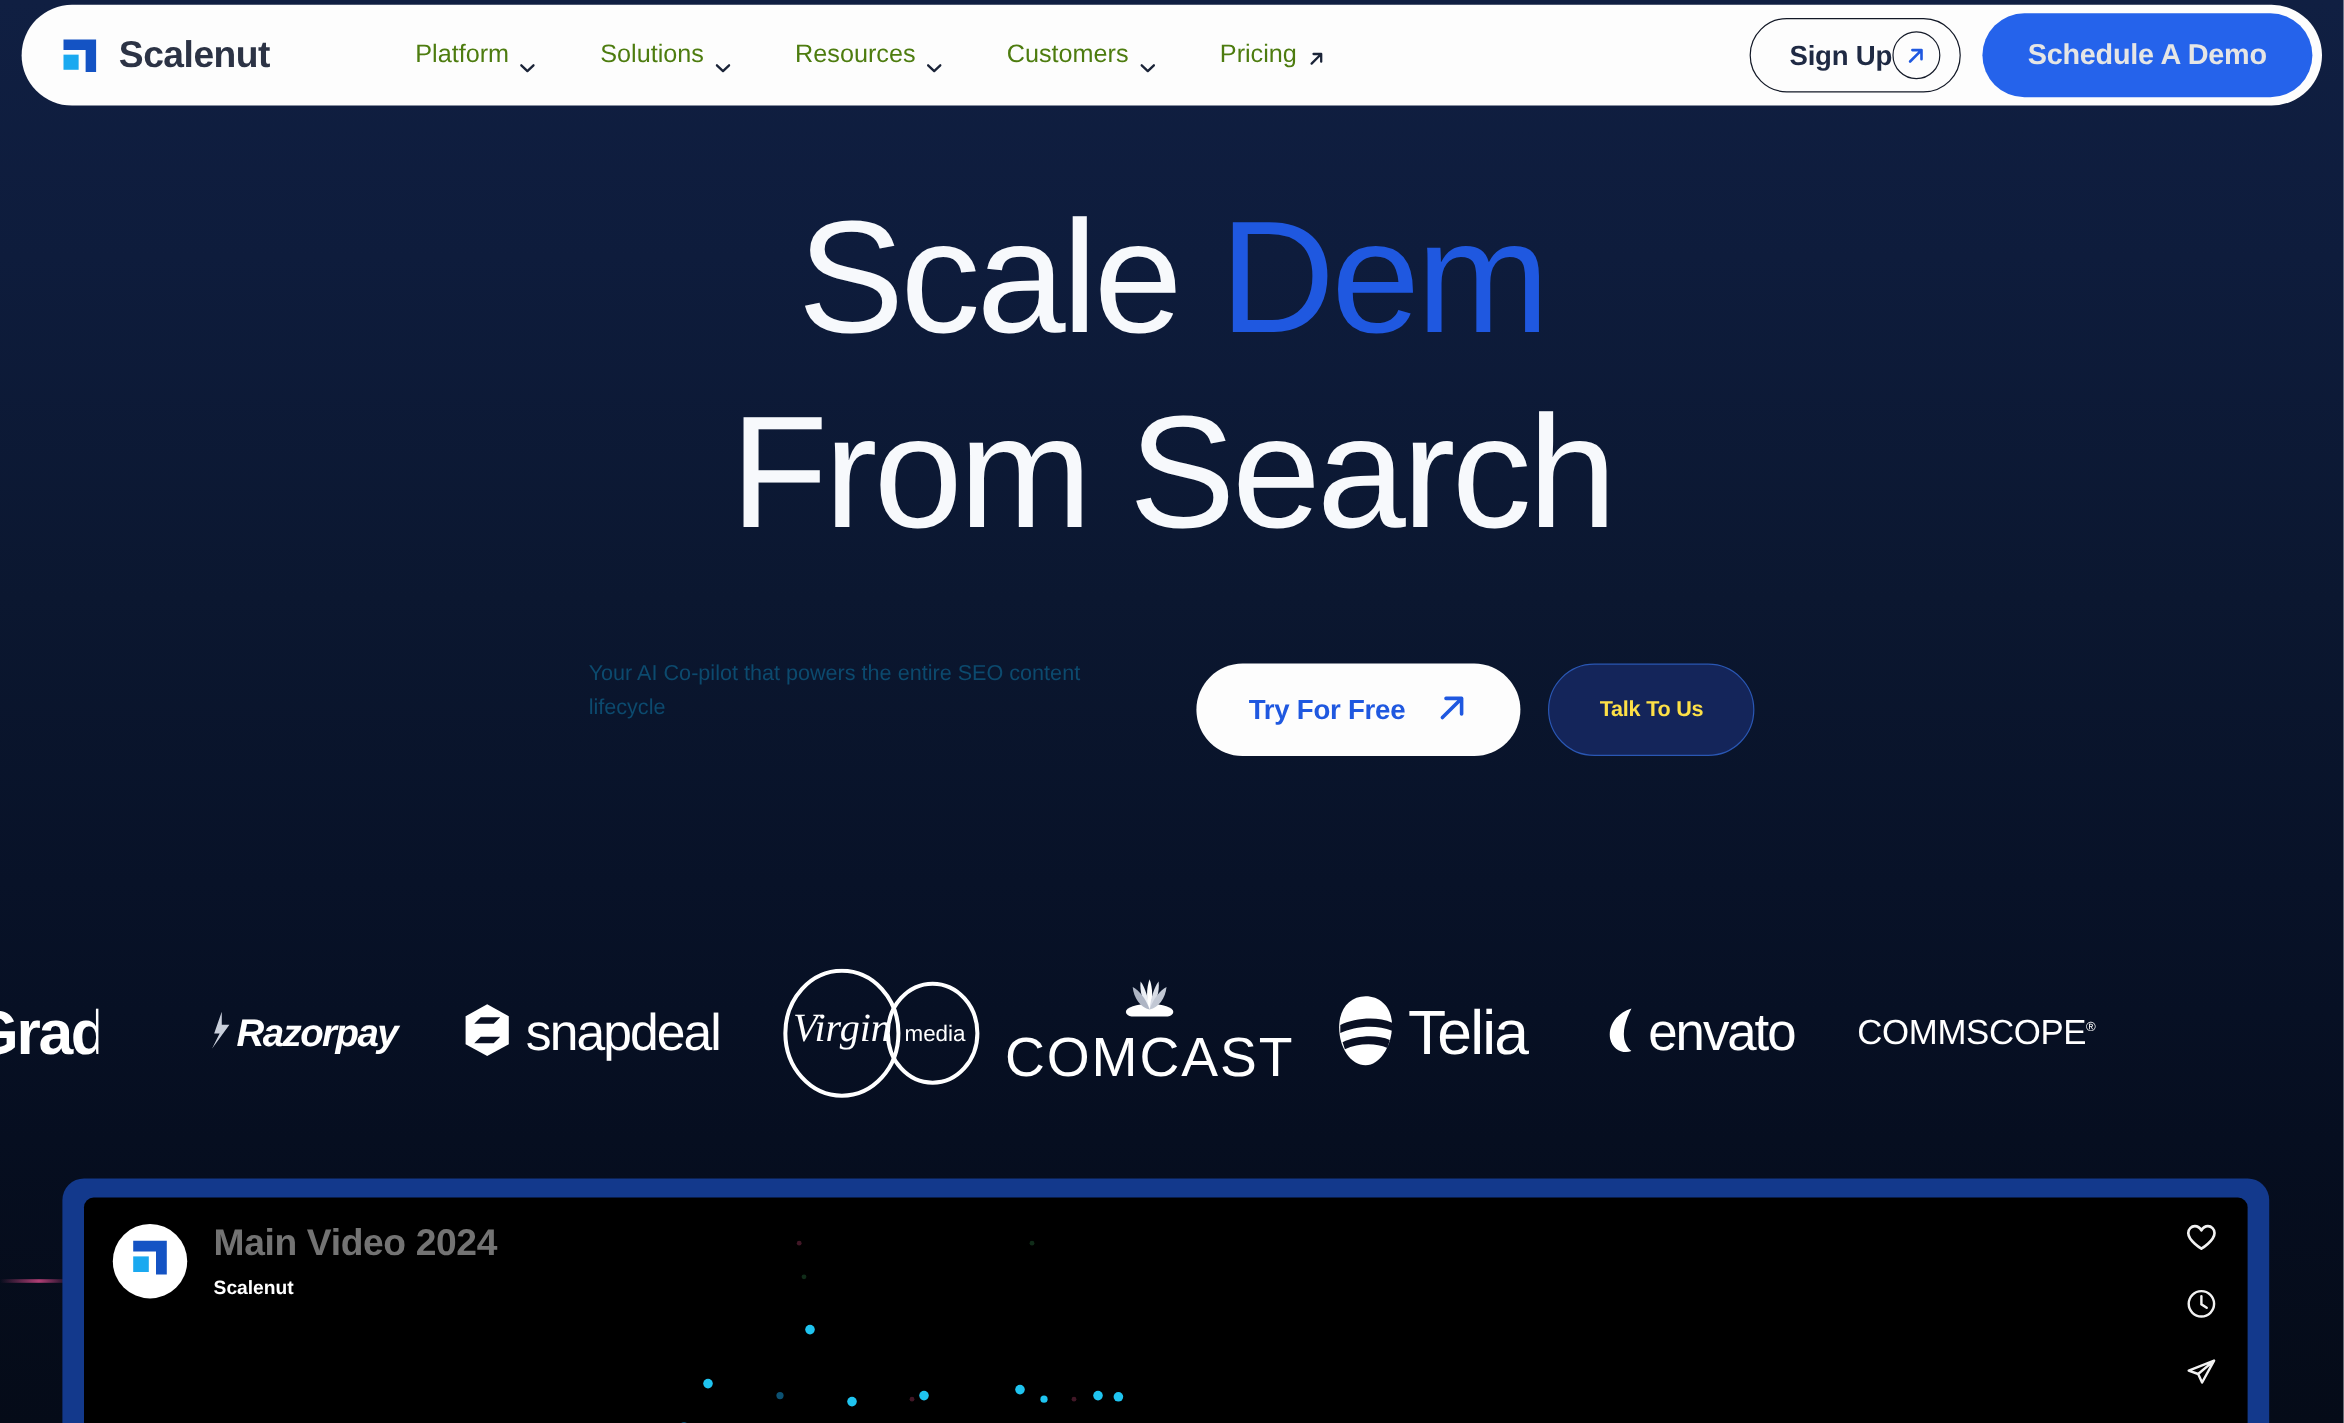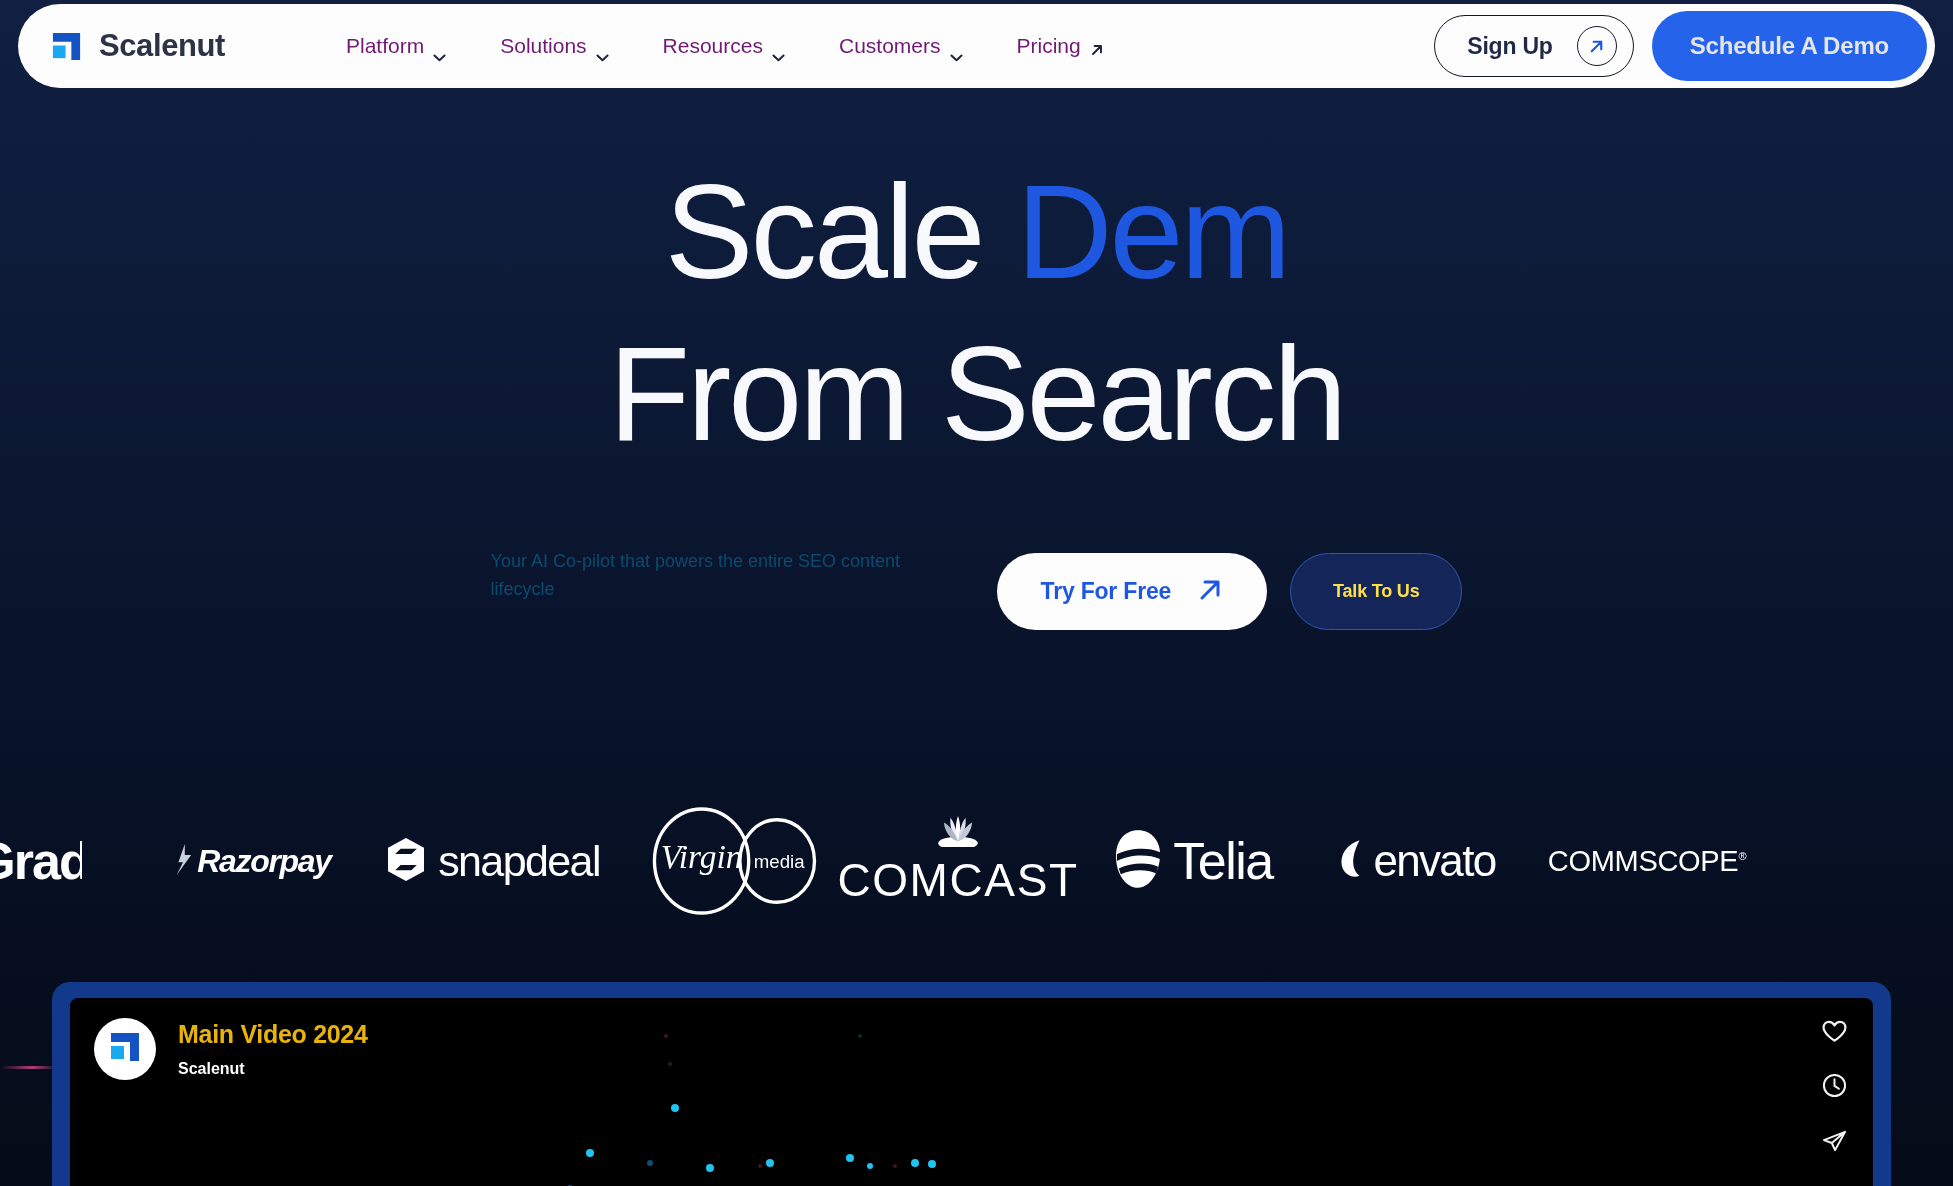--- a/index.html
+++ b/index.html
@@ -52,21 +52,21 @@
 
   .nav-links {
     display:flex;
     align-items:center;
     margin-left:94px;
     gap:0px;
   }
   .nav-item {
     display:flex; align-items:center; gap:9px;
     font-size:21px;
-    color:#701a75;
+    color:#4d7c0f;
     padding:0 27px;
     cursor:pointer;
     white-space:nowrap;
   }
   .chev {
     width:13px; height:8px;
     display:inline-block;
     position:relative;
     top:1px;
   }
@@ -79,21 +79,21 @@
 
   .nav-actions {
     margin-left:auto;
     display:flex;
     align-items:center;
     gap:0;
     margin-right:8px;
   }
 
   .btn-signup {
-    display:flex; align-items:center; gap:24px;
+    display:flex; align-items:center; gap:0;
     height:62px;
     padding:0 16px 0 32px;
     border:1.6px solid #121826;
     border-radius:36px;
     background:transparent;
     cursor:pointer;
     font-family:inherit;
   }
   .btn-signup-label {
     font-size:23px;
@@ -270,21 +270,21 @@
     z-index:3;
   }
   .video-avatar {
     width:62px; height:62px;
     border-radius:50%;
     background:#ffffff;
     display:flex; align-items:center; justify-content:center;
     flex:0 0 auto;
   }
   .video-meta { display:flex; flex-direction:column; gap:11px; }
-  .video-title { font-size:25px; font-weight:700; color:#eab308; letter-spacing:-0.3px; }
+  .video-title { font-size:31px; font-weight:700; color:#737373; letter-spacing:-0.3px; }
   .video-author { font-size:16px; font-weight:700; color:#ffffff; }
 
   .video-actions {
     position:absolute;
     right:26px; top:22px;
     display:flex;
     flex-direction:column;
     gap:26px;
     align-items:center;
     z-index:3;

